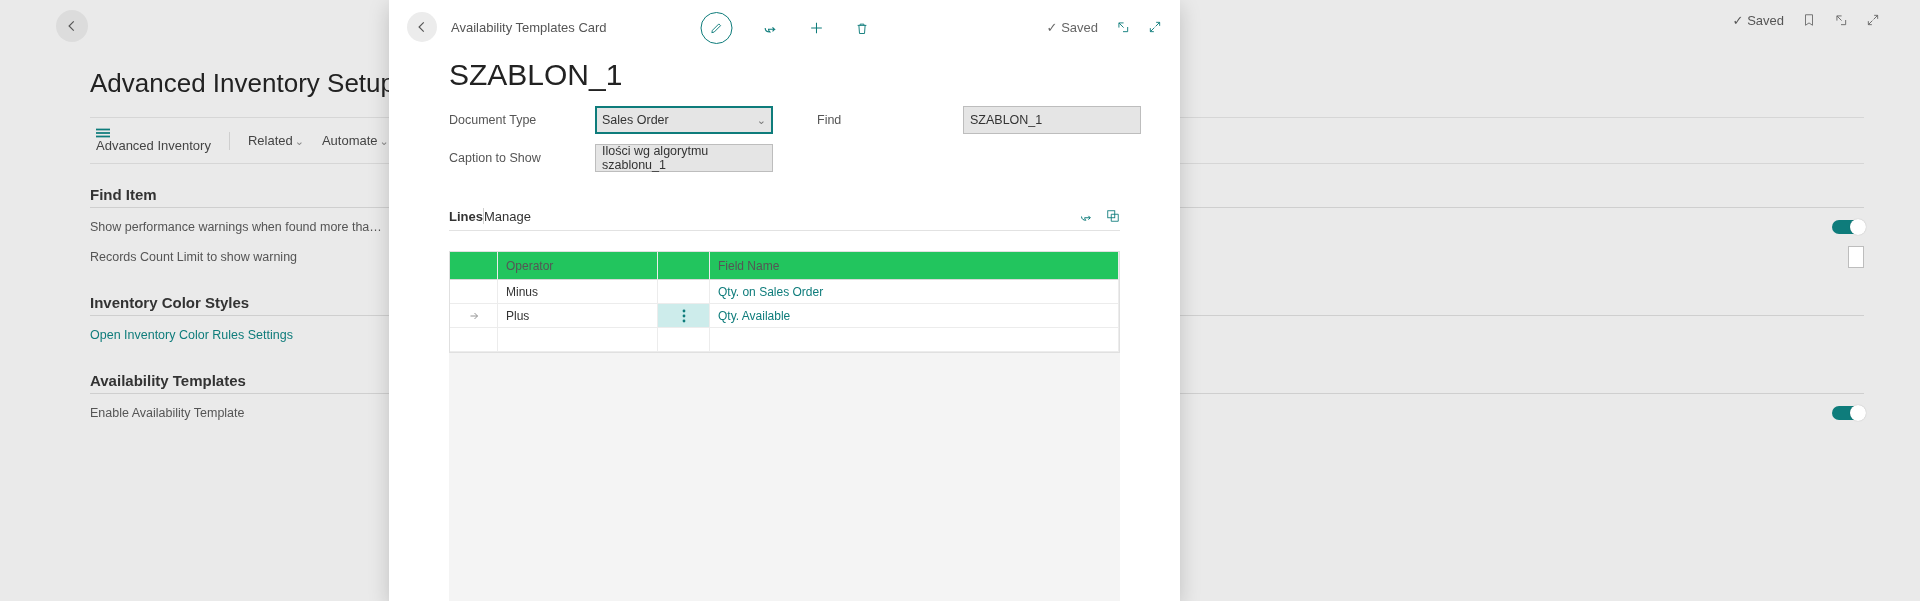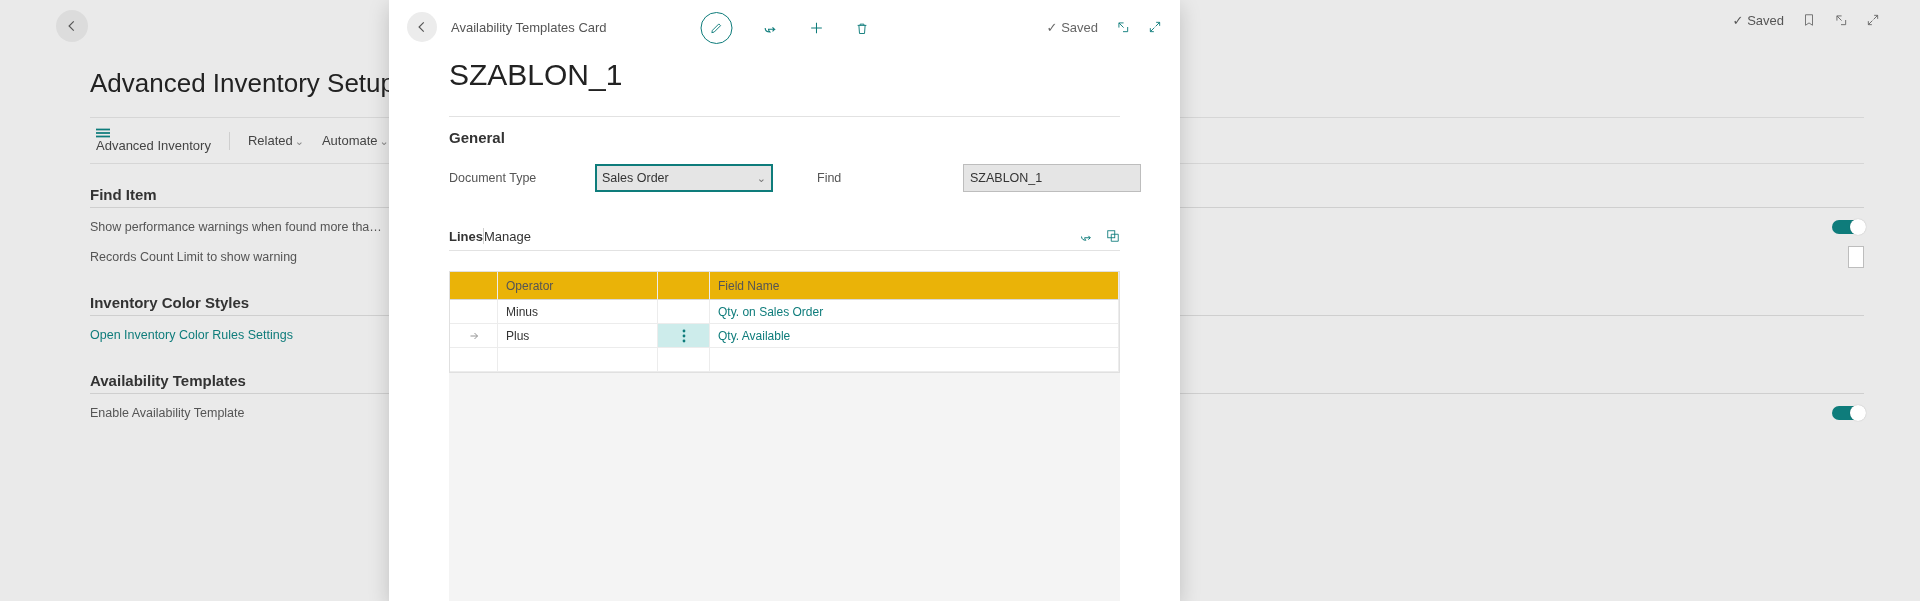--- a/index.html
+++ b/index.html
@@ -256,21 +256,21 @@
     height: 24px;
     align-items: stretch;
     font-size: 12px;
   }
   .grid-row > div {
     border-right: 1px solid #ececec;
     border-bottom: 1px solid #ececec;
     padding: 4px 8px;
     display:flex; align-items:center;
   }
-  .grid-header { color:#555; background:#eab308; height:28px; }
+  .grid-header { color:#555; background:#22c55e; height:28px; }
   .grid-header > div { border-bottom: 1px solid #d8d8d8; }
   .link-cell { color:#0e7c7b; }
   .sel-col { justify-content:center; color:#888; }
   .menu-col { justify-content:center; color:#888; }
   .row-active .sel-col { background:#fff; }
   .row-active .menu-col { background:#cdeceb; color:#0e7c7b; }
   .grid-filler {
     flex:1;
     background:#f4f4f4;
     margin-top:0;
@@ -391,36 +391,42 @@
           <svg width="14" height="14" viewBox="0 0 24 24">
             <path d="M4 20l7-7M20 4l-7 7M4 20v-6M4 20h6M20 4v6M20 4h-6" stroke="#0e7c7b" stroke-width="1.6" fill="none"></path>
           </svg>
         </span>
     </div>
   </div>
 
   <div class="card-body">
     <div class="card-title">SZABLON_1</div>
 
-    <div class="card-sec-title">General</div>
 
     <div class="form-grid">
       <div class="field">
         <span class="field-label">Document Type</span>
         <span class="dots"></span>
         <div class="select active">
           <span>Sales Order</span>
           <span class="chev">⌄</span>
         </div>
       </div>
       <div class="field">
         <span class="field-label">Find</span>
         <span class="dots"></span>
         <div class="input">
           <span>SZABLON_1</span>
+        </div>
+      </div>
+      <div class="field">
+        <span class="field-label">Caption to Show</span>
+        <span class="dots"></span>
+        <div class="input">
+          <span>Ilości wg algorytmu szablonu_1</span>
         </div>
       </div>
     </div>
 
     <div class="lines-head">
       <span class="title">Lines</span>
       <div class="sep"></div>
       <span>Manage</span>
       <div class="lines-head-right">
         <span class="icon-btn">

